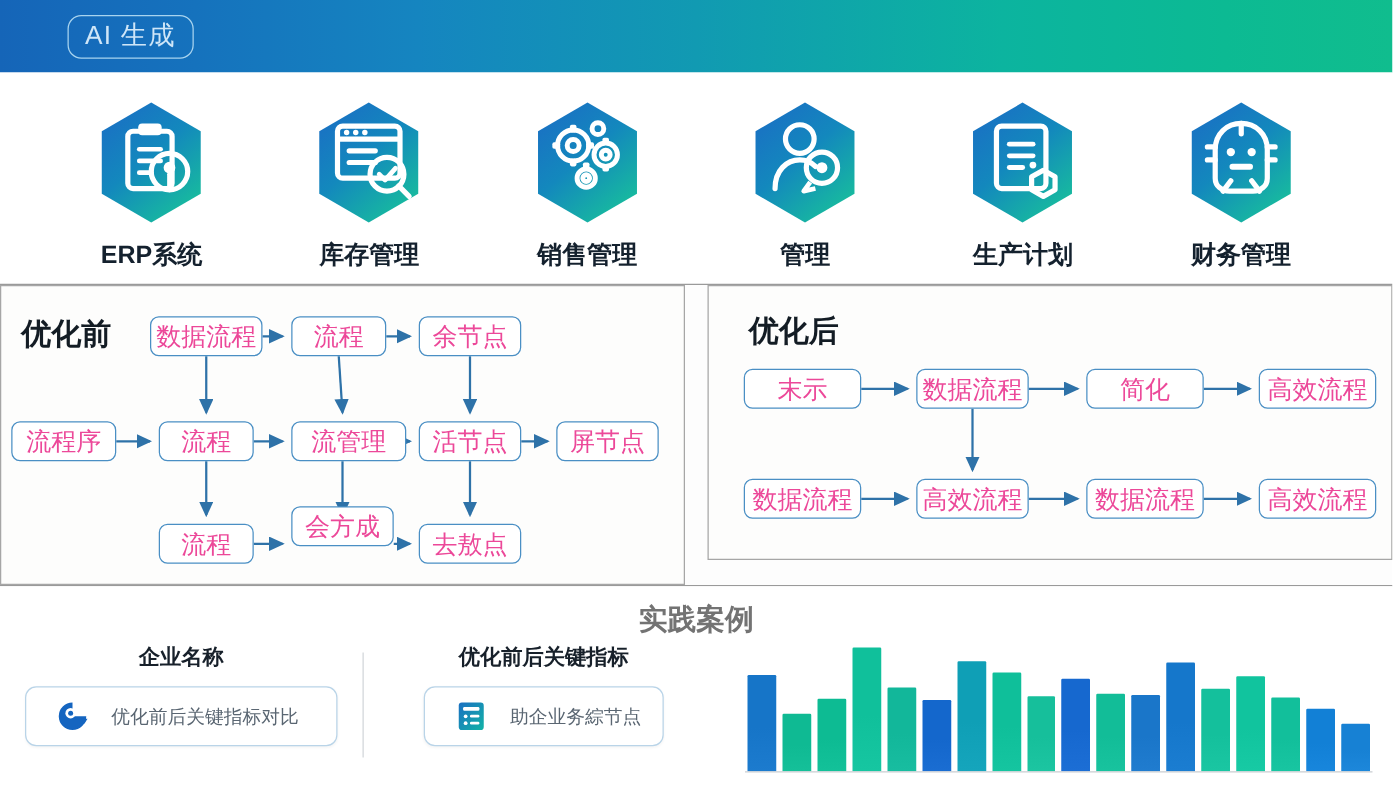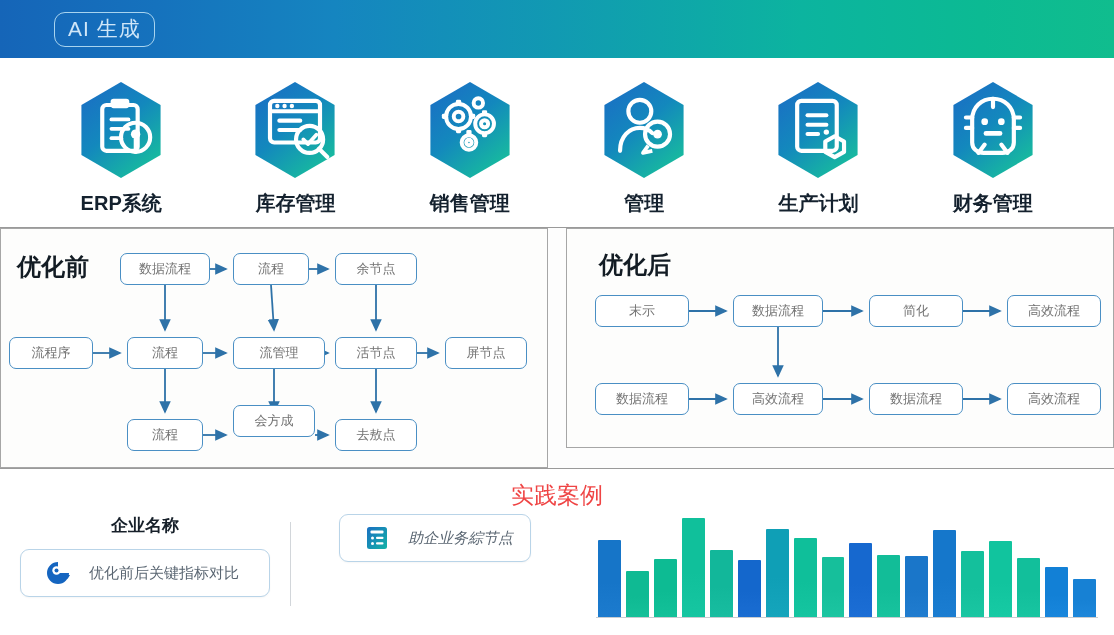--- a/index.html
+++ b/index.html
@@ -98,42 +98,42 @@
     font-size: 24px;
     font-weight: bold;
     color: #131c24;
     white-space: nowrap;
   }
   .node {
     position: absolute;
     border: 1.5px solid #4a8fc4;
     border-radius: 7px;
     background: #ffffff;
-    color: #737373;
-    font-size: 13px;
+    color: #ec4899;
+    font-size: 20px;
     display: flex; align-items: center; justify-content: center;
     white-space: nowrap;
     height: 32px;
   }
   .flow-svg {
     position: absolute; left: 0; top: 0;
     width: 548px; height: 240px;
     pointer-events: none;
   }
 
   
   #bottom {
     position: absolute; left: 0; top: 469px;
     width: 1114px; height: 166px;
     background: #ffffff;
   }
   #case-title {
     position: absolute; left: 0; top: 11px; width: 1114px;
     text-align: center;
-    font-size: 23px; font-weight: normal; color: #ef4444;
+    font-size: 23px; font-weight: bold; color: #737373;
   }
   #case-cols {
     position: absolute; left: 0; top: 45px;
     width: 580px; height: 121px;
     display: flex;
   }
   .case-col {
     flex: 1;
     display: flex; flex-direction: column; align-items: center;
     position: relative;
@@ -153,21 +153,21 @@
     background: #ffffff;
     display: flex; align-items: center;
     padding-left: 22px;
     box-shadow: 0 1px 2px rgba(0,0,0,0.04);
   }
   .case-card-icon { width: 30px; height: 30px; flex: 0 0 30px; }
   .case-card-label {
     margin-left: 16px;
     font-size: 15px; color: #5a6672; white-space: nowrap;
   }
-  #col2 .case-card { width: 192px; font-style: italic; }
+  #col2 .case-card { width: 192px; }
 
   
   #chart-wrap {
     position: absolute; left: 588px; top: 30px;
     width: 518px; height: 128px;
   }
   #chart-plot {
     position: absolute; left: 10px; bottom: 10px;
     width: 498px; height: 104px;
     display: flex; align-items: flex-end;
@@ -437,20 +437,21 @@
               <circle cx="13.5" cy="12.5" r="4.2" fill="#ffffff"></circle>
               <circle cx="13.5" cy="12.5" r="2.0" fill="#1565c0"></circle>
               <path d="M22 17 l5 0 l-2.5 4 z" fill="#1565c0"></path>
             </svg>
           </span>
           <span class="case-card-label">优化前后关键指标对比</span>
         </div>
       </div>
 
       <div class="case-col" id="col2">
+        <div class="case-col-title">优化前后关键指标</div>
         <div class="case-card">
           <span class="case-card-icon">
             <svg viewBox="0 0 30 30" width="30" height="30">
               <defs>
                 <linearGradient id="gIcoB" x1="0" y1="0" x2="1" y2="1">
                   <stop offset="0%" stop-color="#1a6fc2"></stop>
                   <stop offset="100%" stop-color="#12b3a6"></stop>
                 </linearGradient>
               </defs>
               <rect x="5" y="4" width="20" height="22" rx="2.5" fill="url(#gIcoB)"></rect>

